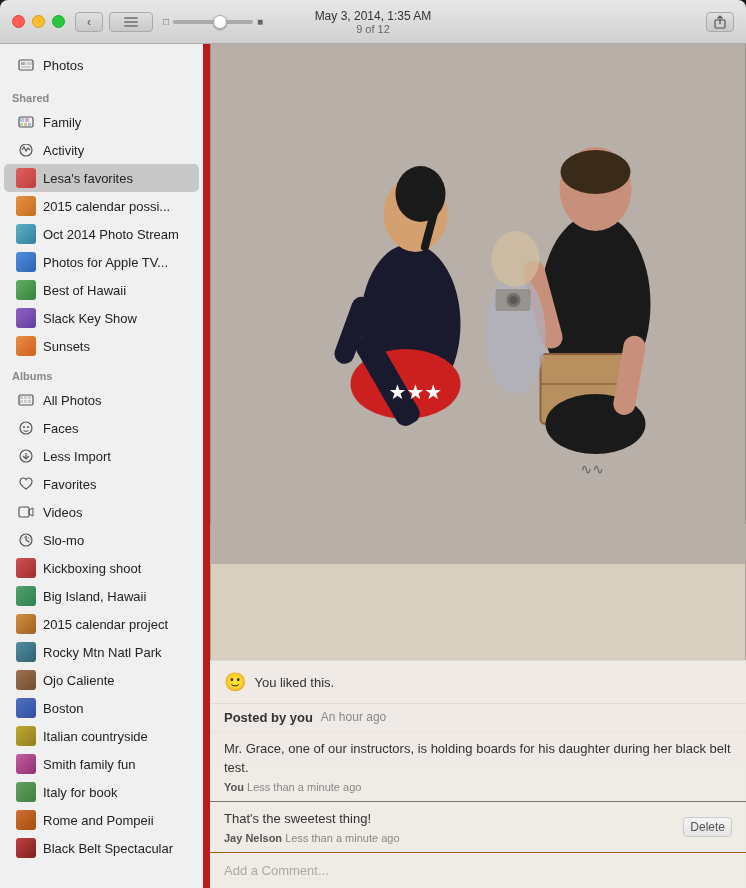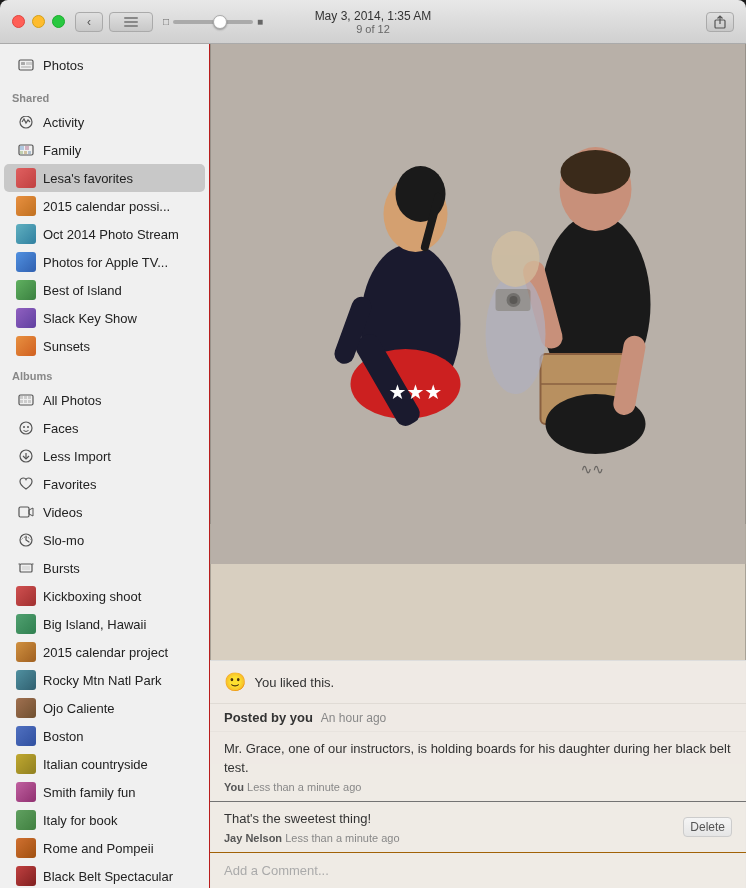--- a/index.html
+++ b/index.html
@@ -133,21 +133,21 @@
       display: flex;
       flex: 1;
       overflow: hidden;
     }
 
     
     .sidebar {
       width: 210px;
       min-width: 210px;
       background: #f0f0f0;
-      border-right: 1px solid #b91c1c;
+      border-right: 7px solid #b91c1c;
       overflow-y: auto;
       overflow-x: hidden;
       padding-bottom: 10px;
     }
     .sidebar::-webkit-scrollbar { width: 6px; }
     .sidebar::-webkit-scrollbar-thumb { background: #ccc; border-radius: 3px; }
 
     .sidebar-section-header {
       font-size: 11px;
       font-weight: 600;
@@ -220,21 +220,20 @@
       font-size: 18px;
     }
     .like-text {
       font-size: 13px;
       color: #333;
     }
 
     .posted-by-bar {
       padding: 6px 14px;
       display: flex;
-      align-items: center;
       gap: 8px;
       border-bottom: 1px solid #e8e3de;
     }
     .posted-label {
       font-size: 13px;
       font-weight: 600;
       color: #333;
     }
     .posted-time {
       font-size: 12px;
@@ -354,41 +353,41 @@
         </div>
         <span>Photos</span>
       </div>
     </div>
 
     <div class="sidebar-section-header">Shared</div>
 
     <div class="sidebar-item">
       <div class="sidebar-icon">
         <svg viewBox="0 0 16 16" fill="none">
-          <path d="M8 2 C4.7 2 2 4.7 2 8 C2 11.3 4.7 14 8 14 C11.3 14 14 11.3 14 8 C14 4.7 11.3 2 8 2Z" stroke="#555" stroke-width="1.2" fill="none"></path>
-          <path d="M4 8 L6 5 L8 9 L10 6 L12 8" stroke="#555" stroke-width="1.2" fill="none"></path>
-        </svg>
-      </div>
-      <span>Activity</span>
-    </div>
-
-    <div class="sidebar-item">
-      <div class="sidebar-icon">
-        <svg viewBox="0 0 16 16" fill="none">
           <rect x="1" y="3" width="14" height="10" rx="1.5" stroke="#555" stroke-width="1.2" fill="none"></rect>
           <rect x="2" y="4" width="4" height="4" fill="#b0c8e0"></rect>
           <rect x="7" y="4" width="4" height="4" fill="#d0b0c0"></rect>
           <rect x="2" y="9" width="3" height="3" fill="#c0d0b0"></rect>
           <rect x="6" y="9" width="3" height="3" fill="#d0c0a0"></rect>
           <rect x="10" y="9" width="3" height="3" fill="#b0c0d0"></rect>
         </svg>
       </div>
       <span>Family</span>
     </div>
 
+    <div class="sidebar-item">
+      <div class="sidebar-icon">
+        <svg viewBox="0 0 16 16" fill="none">
+          <path d="M8 2 C4.7 2 2 4.7 2 8 C2 11.3 4.7 14 8 14 C11.3 14 14 11.3 14 8 C14 4.7 11.3 2 8 2Z" stroke="#555" stroke-width="1.2" fill="none"></path>
+          <path d="M4 8 L6 5 L8 9 L10 6 L12 8" stroke="#555" stroke-width="1.2" fill="none"></path>
+        </svg>
+      </div>
+      <span>Activity</span>
+    </div>
+
     <div class="sidebar-item active">
       <div class="thumb thumb-red" style="background: linear-gradient(135deg,#e06060,#c04040); border-radius:3px;"></div>
       <span>Lesa's favorites</span>
     </div>
 
     <div class="sidebar-item">
       <div class="thumb" style="background: linear-gradient(135deg,#e89040,#c07020); border-radius:3px;"></div>
       <span>2015 calendar possi...</span>
     </div>
 
@@ -397,21 +396,21 @@
       <span>Oct 2014 Photo Stream</span>
     </div>
 
     <div class="sidebar-item">
       <div class="thumb" style="background: linear-gradient(135deg,#5090e0,#3060b0); border-radius:3px;"></div>
       <span>Photos for Apple TV...</span>
     </div>
 
     <div class="sidebar-item">
       <div class="thumb" style="background: linear-gradient(135deg,#60b060,#3a8040); border-radius:3px;"></div>
-      <span>Best of Island</span>
+      <span>Best of Hawaii</span>
     </div>
 
     <div class="sidebar-item">
       <div class="thumb" style="background: linear-gradient(135deg,#9060c0,#6040a0); border-radius:3px;"></div>
       <span>Slack Key Show</span>
     </div>
 
     <div class="sidebar-item">
       <div class="thumb" style="background: linear-gradient(135deg,#e89040,#d06020); border-radius:3px;"></div>
       <span>Sunsets</span>
@@ -480,31 +479,20 @@
       <div class="sidebar-icon">
         <svg viewBox="0 0 16 16" fill="none">
           <circle cx="8" cy="8" r="6" stroke="#555" stroke-width="1.2" fill="none"></circle>
           <path d="M8 4 L8 8 L11 10" stroke="#555" stroke-width="1.2" fill="none" stroke-linecap="round"></path>
           <path d="M3 8 C3 8 5 5 8 5 C11 5 13 8 13 8" stroke="#555" stroke-width="0.8" fill="none" stroke-dasharray="1,1"></path>
         </svg>
       </div>
       <span>Slo-mo</span>
     </div>
 
-    <div class="sidebar-item">
-      <div class="sidebar-icon">
-        <svg viewBox="0 0 16 16" fill="none">
-          <rect x="2" y="4" width="12" height="8" rx="1" stroke="#555" stroke-width="1.2" fill="none"></rect>
-          <rect x="4" y="6" width="8" height="4" rx="0.5" fill="#ddd"></rect>
-          <line x1="0.5" y1="4" x2="2" y2="4" stroke="#555" stroke-width="1"></line>
-          <line x1="14" y1="4" x2="15.5" y2="4" stroke="#555" stroke-width="1"></line>
-        </svg>
-      </div>
-      <span>Bursts</span>
-    </div>
 
     <div class="sidebar-item">
       <div class="thumb" style="background: linear-gradient(135deg,#d05050,#a03030); border-radius:3px;"></div>
       <span>Kickboxing shoot</span>
     </div>
 
     <div class="sidebar-item">
       <div class="thumb" style="background: linear-gradient(135deg,#50a070,#308050); border-radius:3px;"></div>
       <span>Big Island, Hawaii</span>
     </div>

